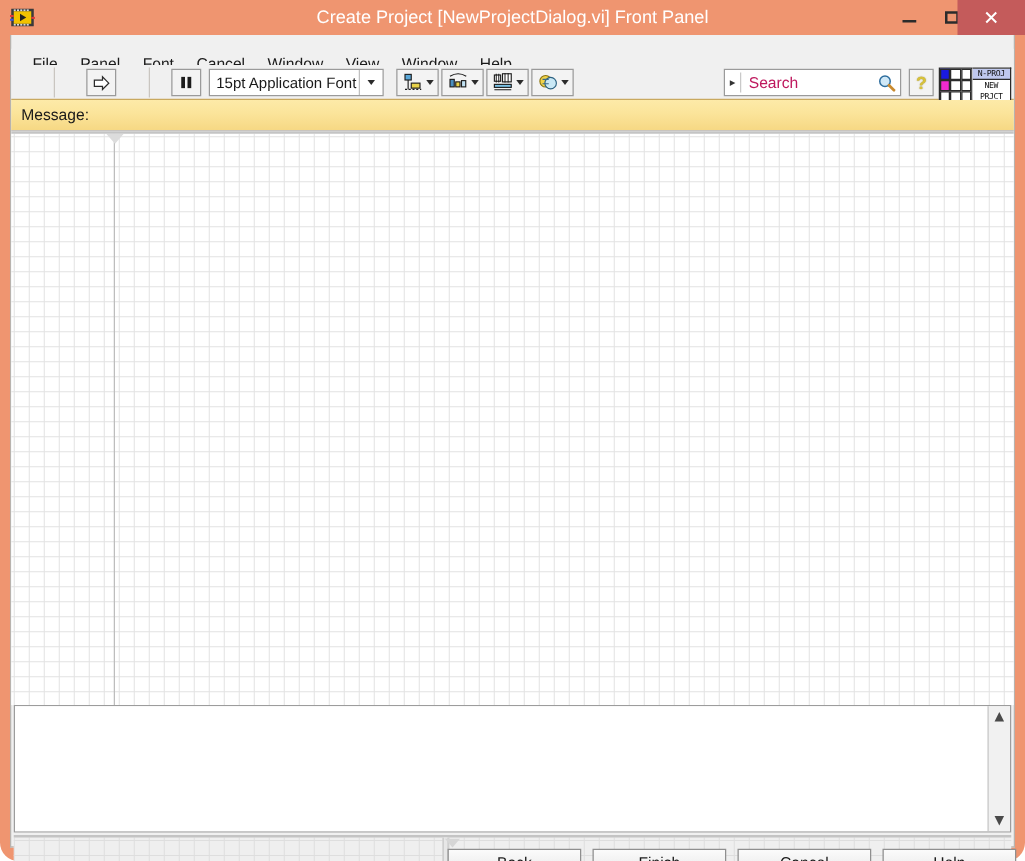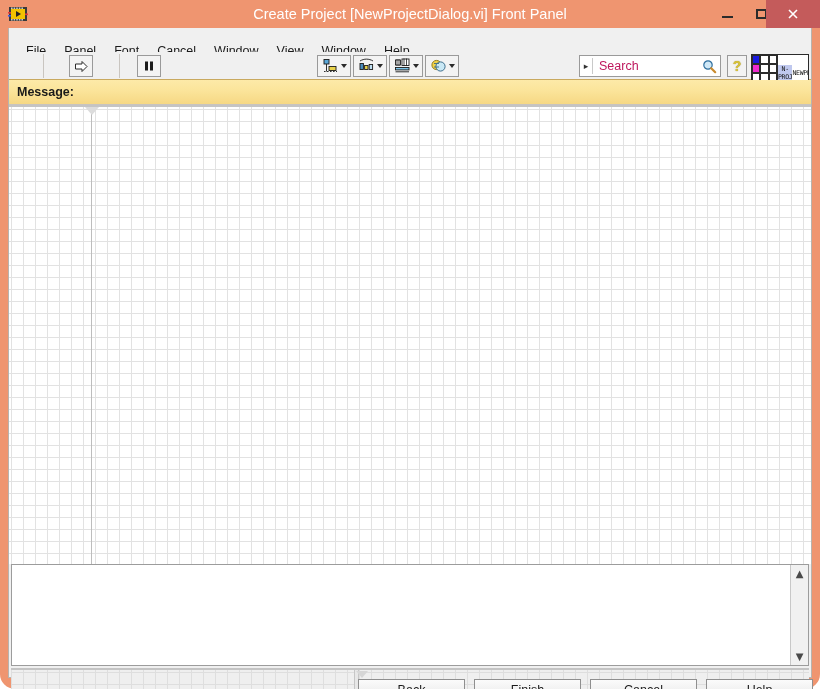--- a/index.html
+++ b/index.html
@@ -207,21 +207,21 @@
     grid-template-rows: repeat(4, 1fr);
     background: #ffffff;
   }
   #conn-pane div { border: 1px solid #2b2b2b; box-sizing: border-box; }
   #vi-glyph {
     width: 31px; height: 38px;
     border: 1px solid #2b2b2b;
     border-left: none;
     box-sizing: border-box;
     background: #ffffff;
-    display: flex; flex-direction: row;
+    display: flex; flex-direction: column;
     align-items: center; justify-content: flex-start;
     overflow: hidden;
   }
   #vi-glyph .vi-top {
     width: 100%; background: #bfc8ee;
     font-size: 6.5px; line-height: 8px; text-align: center;
     color: #111; letter-spacing: -0.3px;
     font-family: "DejaVu Sans Mono", monospace;
     border-bottom: 1px solid #2b2b2b;
   }
@@ -234,21 +234,21 @@
   
   #message-bar {
     position: absolute; left: 0; top: 52px;
     width: 802px; height: 25px;
     background: linear-gradient(to bottom, #fdeaa8 0%, #fbe49a 45%, #f6d884 100%);
     border-bottom: 1px solid #c8c4bf;
     box-sizing: border-box;
     display: flex; align-items: center;
   }
   #message-label {
-    font-size: 12.5px; font-weight: bold; color: #1a1a1a;
+    font-size: 12.5px; font-weight: normal; color: #1a1a1a;
     padding-left: 8px;
   }
 
   
   #canvas {
     position: absolute; left: 0; top: 77px;
     width: 802px; height: 459px;
     background-color: #ffffff;
     background-image:
       linear-gradient(to right, #e2e2e2 1px, transparent 1px),
@@ -425,20 +425,26 @@
 
       <div class="tbbtn" id="tb-pause">
         <span>
           <svg width="14" height="14" viewBox="0 0 14 14">
             <rect x="3" y="2.5" width="3" height="9" fill="#1b1b1b"></rect>
             <rect x="8" y="2.5" width="3" height="9" fill="#1b1b1b"></rect>
           </svg>
         </span>
       </div>
 
+      <div id="tb-font">
+        <div id="tb-font-label">15pt Application Font</div>
+        <div id="tb-font-arrow">
+            <span class="caret-sm"></span>
+          </div>
+      </div>
 
       <div class="tb-icobtn" id="tb-align">
         <span>
           <svg width="17" height="16" viewBox="0 0 17 16">
             <rect x="2" y="1.5" width="5" height="4.5" fill="#5aa7d8" stroke="#1b1b1b" stroke-width="0.9"></rect>
             <rect x="7" y="8.5" width="7" height="4" fill="#e8d24a" stroke="#1b1b1b" stroke-width="0.9"></rect>
             <path d="M2 13.5 L15 13.5" stroke="#1b1b1b" stroke-width="0.9" stroke-dasharray="1.6 1.4"></path>
             <path d="M4.5 6 L4.5 13.5" stroke="#1b1b1b" stroke-width="0.9"></path>
           </svg>
         </span>

